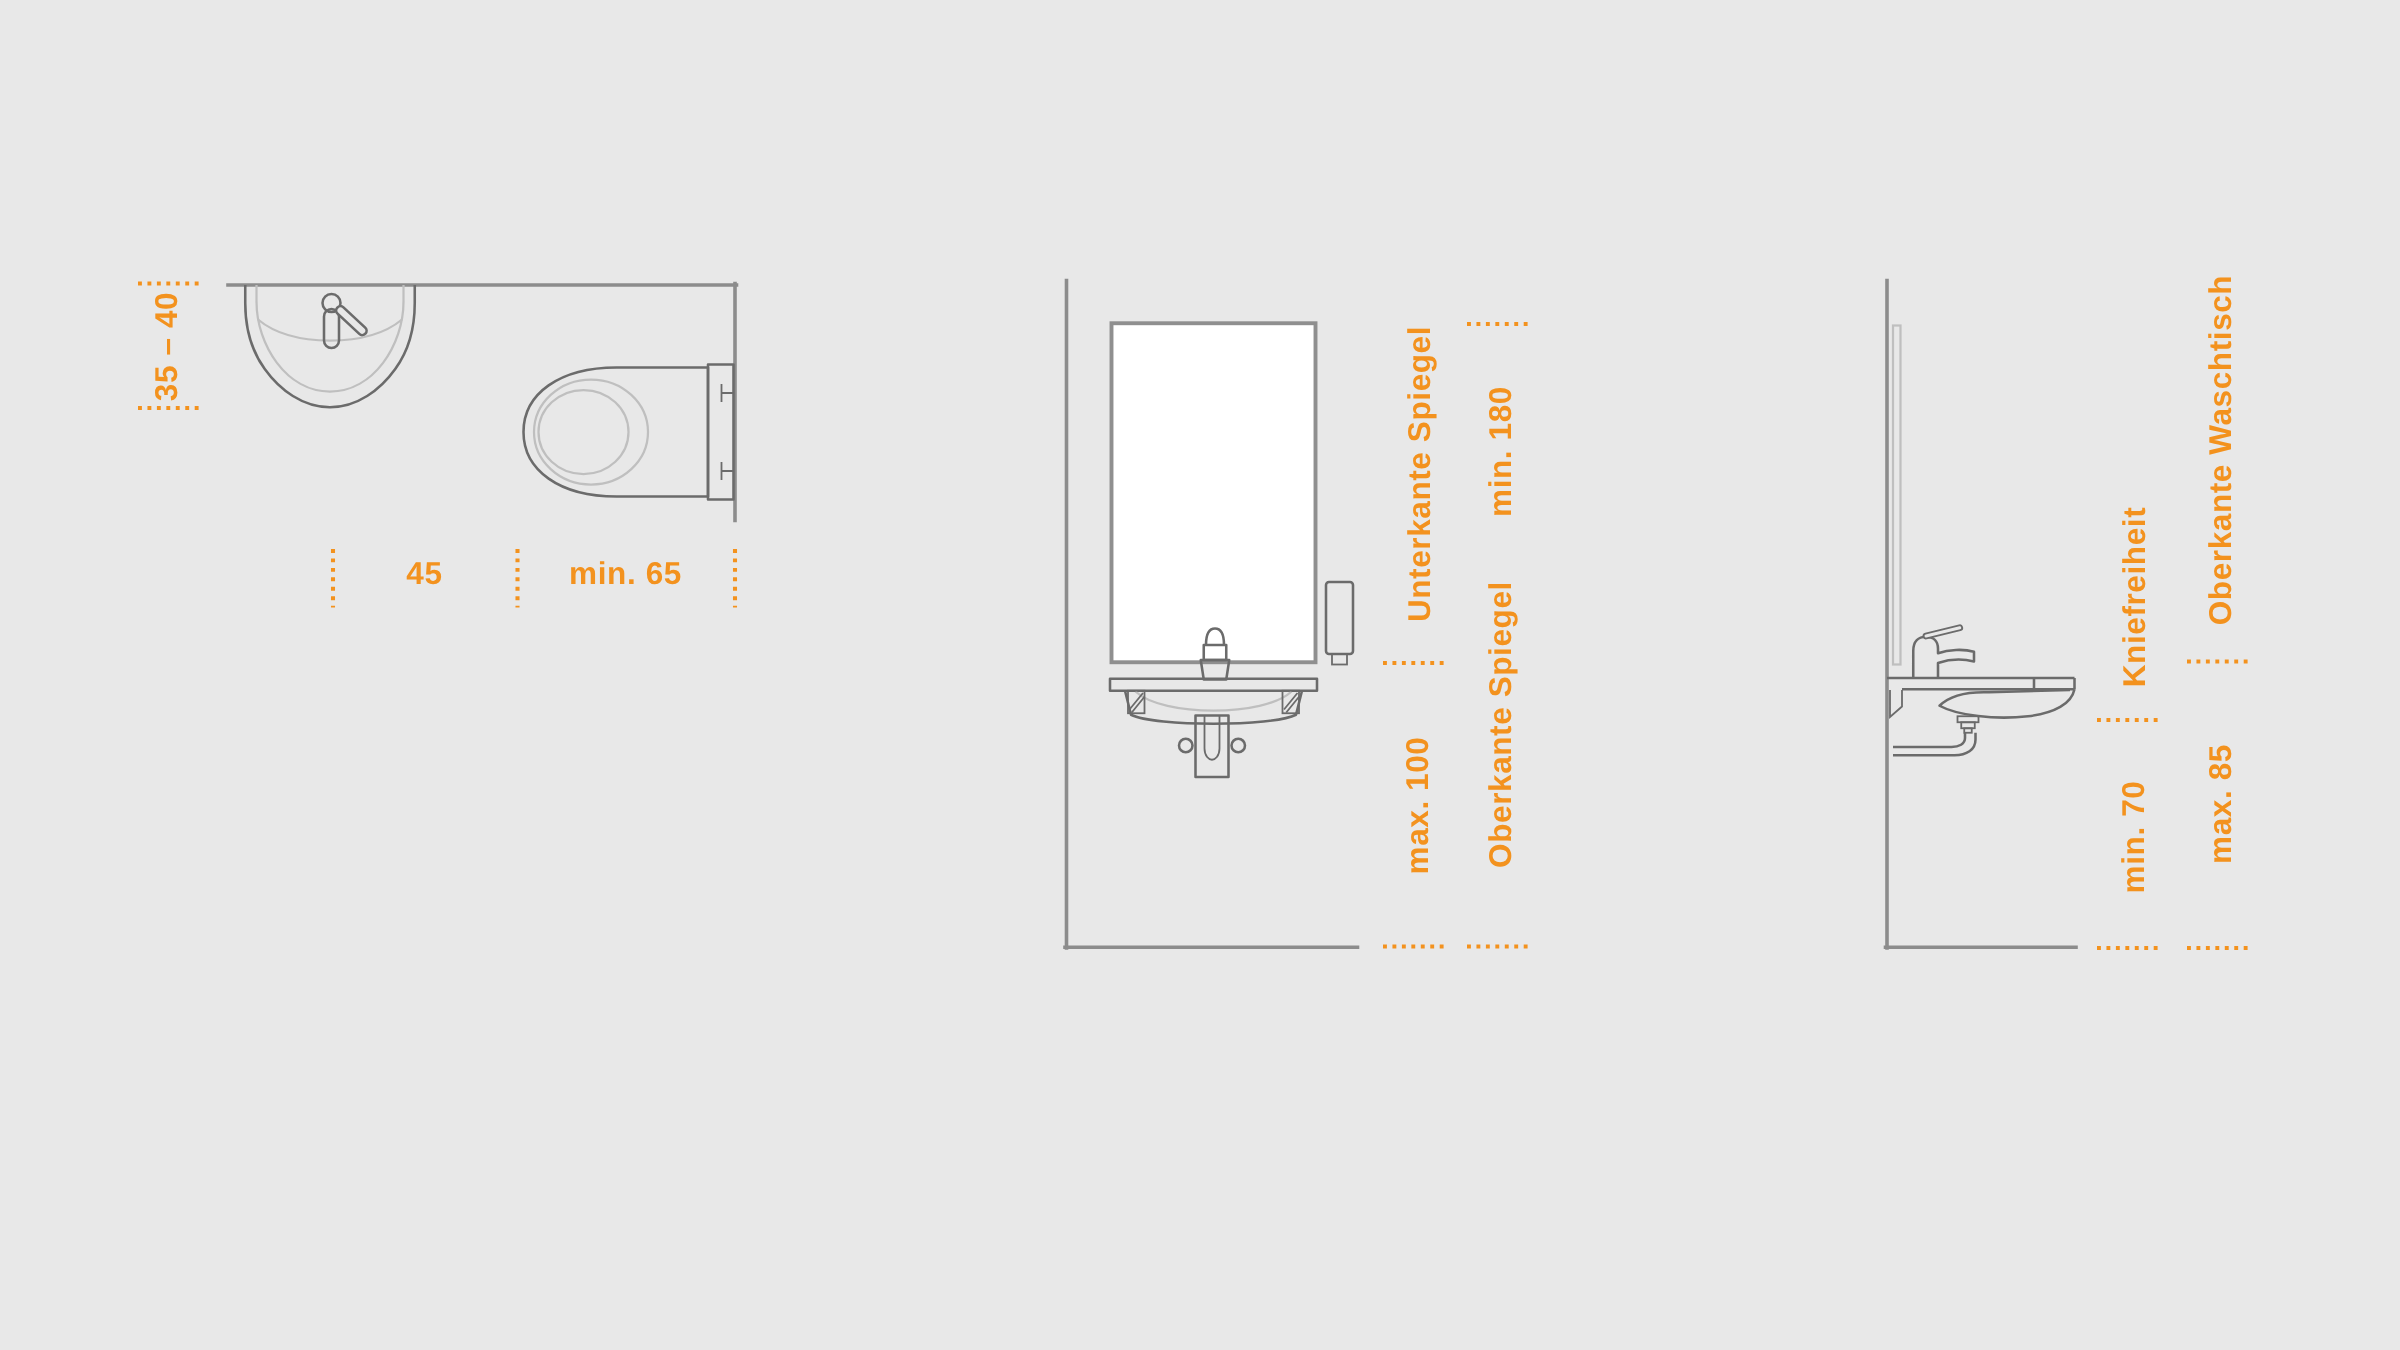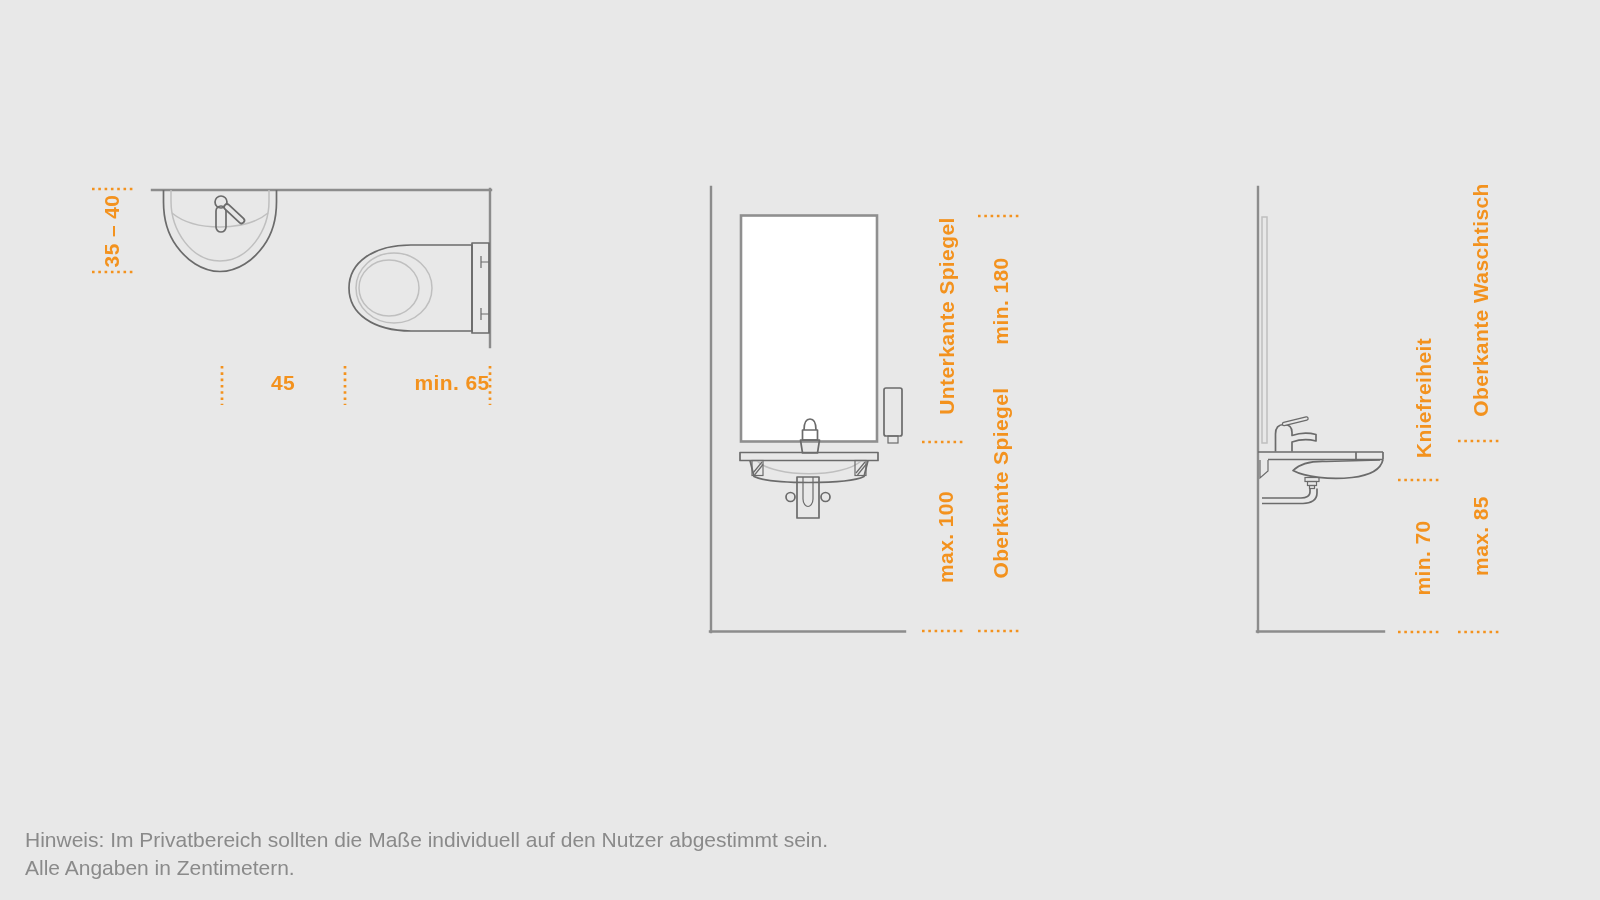--- a/index.html
+++ b/index.html
@@ -119,30 +119,26 @@
         <rect class="fx-thin" x="1309.5" y="485.5" width="5" height="3"></rect>
         <path class="fx" d="M1317,488.5 V493 C1317,500 1311,503.5 1303,503.5 H1262 M1310,488.5 V492 C1310,496 1306,498 1301,498 H1262"></path>
       </g>
 
       <path class="tick" d="M1398,480 H1442 M1398,632 H1442 M1458,441 H1502 M1458,632 H1502"></path>
     </g>
   </svg>
 
   <div class="dim v" style="left:112px; top:231px;">35 – 40</div>
   <div class="dim" style="left:283px; top:383px;">45</div>
-  <div class="dim" style="left:417px; top:383px;margin-left:35px;">min. 65</div>
+  <div class="dim" style="left:417px; top:383px;">min. 65</div>
 
   <div class="dim v" style="left:947px; top:316px;">Unterkante Spiegel</div>
   <div class="dim v" style="left:946px; top:537px;">max. 100</div>
   <div class="dim v" style="left:1001px; top:301px;">min. 180</div>
   <div class="dim v" style="left:1001px; top:483px;">Oberkante Spiegel</div>
 
   <div class="dim v" style="left:1424px; top:398px;">Kniefreiheit</div>
   <div class="dim v" style="left:1423px; top:558px;">min. 70</div>
   <div class="dim v" style="left:1481px; top:300px;">Oberkante Waschtisch</div>
   <div class="dim v" style="left:1481px; top:536px;">max. 85</div>
 
-  <div class="note">
-    <div>Hinweis: Im Privatbereich sollten die Maße individuell auf den Nutzer abgestimmt sein.</div>
-    <div>Alle Angaben in Zentimetern.</div>
-  </div>
 
 </div>
 
 </body></html>

